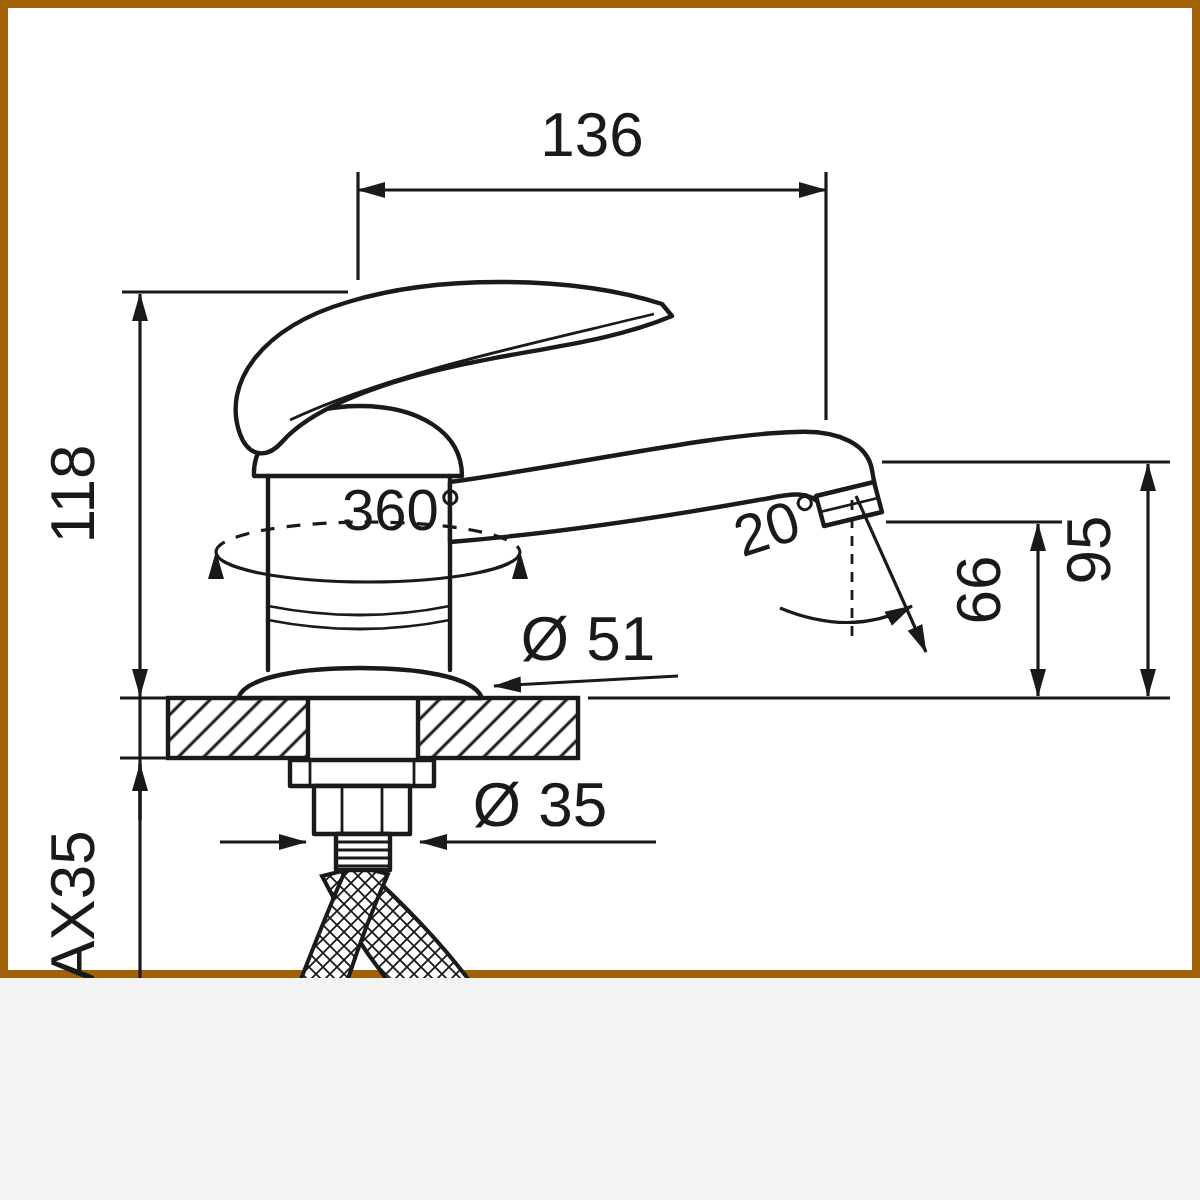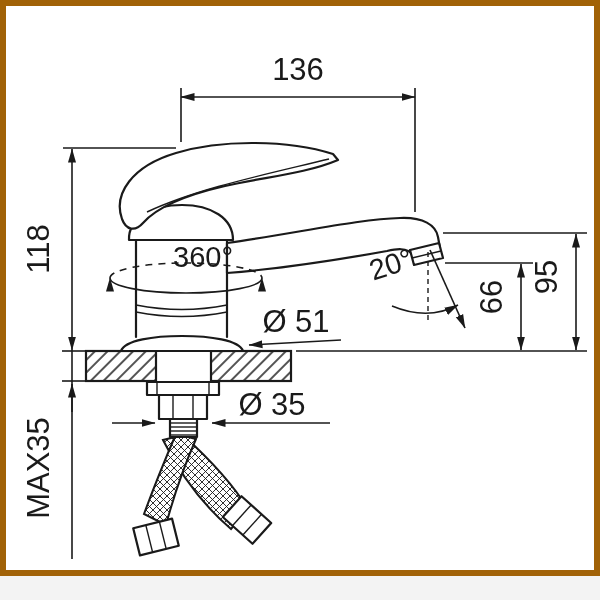--- a/index.html
+++ b/index.html
@@ -1,18 +1,18 @@
 <!DOCTYPE html>
 <html style="--line: #1a1a1a; --bg: #ffffff;"><head>
 <meta charset="utf-8">
 <style>
   html,body{margin:0;padding:0;background:#f3f3f3;}
   .canvas{
-    width:600px;height:576px;margin:0 auto;background:var(--bg,#ffffff);
-    border:6px solid #a16207;box-sizing:border-box;position:relative;
+    width:600px;height:489px;margin:0 auto;background:var(--bg,#ffffff);
+    border:4px solid #a16207;box-sizing:border-box;position:relative;
     font-family:"Liberation Sans",sans-serif;
   }
   svg{display:block;}
   .o  {stroke:var(--line,#1a1a1a);stroke-width:2.2;fill:#ffffff;stroke-linejoin:round;stroke-linecap:round;}
   .ol {stroke:var(--line,#1a1a1a);stroke-width:2.2;fill:none;stroke-linejoin:round;stroke-linecap:round;}
   .in {stroke:var(--line,#1a1a1a);stroke-width:1.4;fill:none;}
   .d  {stroke:var(--line,#1a1a1a);stroke-width:1.6;fill:none;}
   .dash{stroke-dasharray:7 6;}
   .dash2{stroke-dasharray:5 4;}
   .hatchfill{fill:url(#hatch);stroke:var(--line,#1a1a1a);stroke-width:2.2;}

